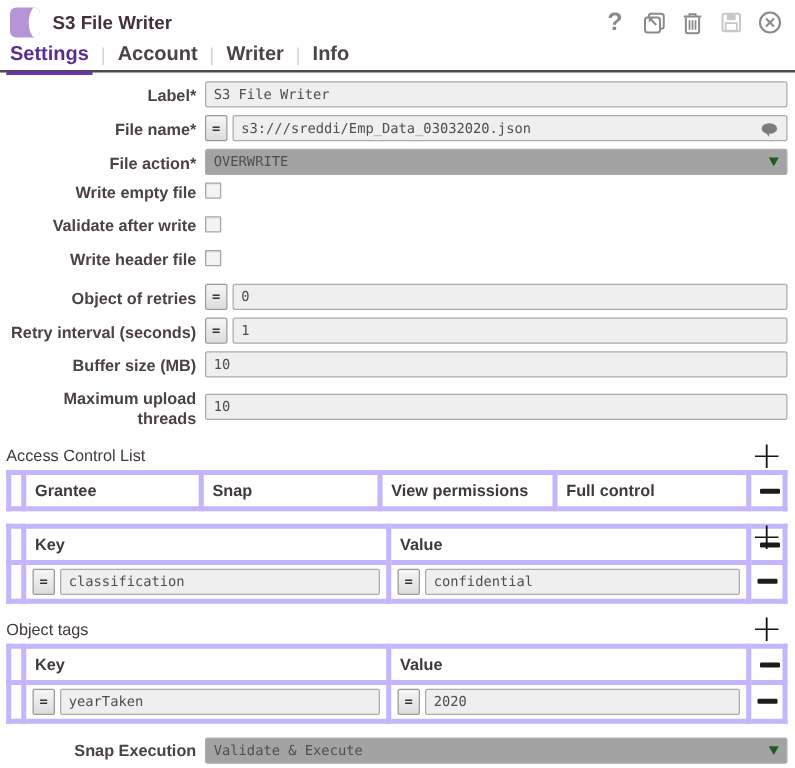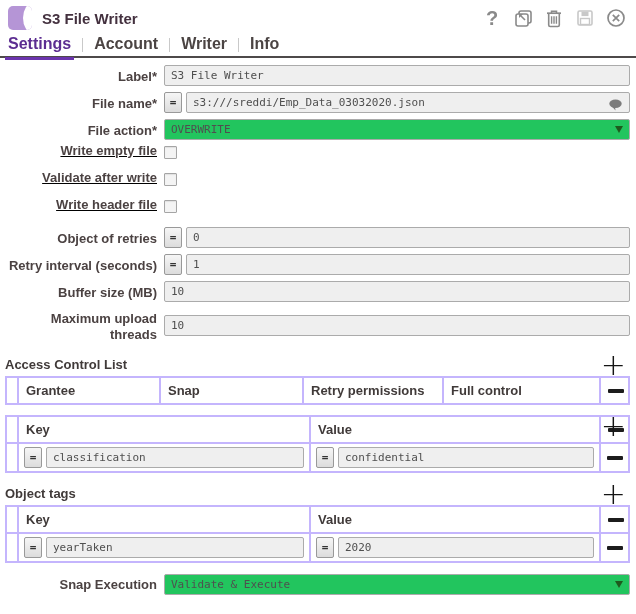--- a/index.html
+++ b/index.html
@@ -32,38 +32,38 @@
   .control-area { flex:1 1 auto; display:flex; align-items:center; min-width:0; }
   .eq-btn { width:16px; height:19px; flex:0 0 auto; border:1px solid #999; border-radius:2px;
     background:linear-gradient(#f6f6f6,#dcdcdc); color:#333;
     font:bold 11px "DejaVu Sans Mono", monospace; display:flex; align-items:center; justify-content:center;
     margin-right:4px; cursor:pointer; }
   .text-input { flex:1 1 auto; min-width:0; height:19px; background:#efefef; border:1px solid #ababab; border-radius:2px;
     font:11px "DejaVu Sans Mono", monospace; color:#4f4f4f; padding:0 6px; outline:none; }
   .input-wrap { position:relative; flex:1 1 auto; display:flex; min-width:0; }
   .bubble-icon { position:absolute; right:7px; top:5px; cursor:pointer; }
 
-  .check-row { display:flex; align-items:flex-end; margin-bottom:14px; height:13px;text-decoration:underline; }
+  .check-row { display:flex; align-items:flex-start; margin-bottom:14px; height:13px; }
   .checkbox { width:11px; height:11px; border:1px solid #a5a5a5; background:#f4f4f4; border-radius:1px;
     box-shadow:inset 0 1px 1px rgba(0,0,0,0.08); cursor:pointer; }
 
-  .select { position:relative; flex:1 1 auto; height:19px; background:#22c55e; border:1px solid #ababab; border-radius:2px;
+  .select { position:relative; flex:1 1 auto; height:19px; background:#a3a3a3; border:1px solid #ababab; border-radius:2px;
     display:flex; align-items:center; padding:0 22px 0 6px; cursor:pointer;
     font:11px "DejaVu Sans Mono", monospace; color:#4f4f4f; }
   .select-arrow { position:absolute; right:6px; top:6px; width:0; height:0;
     border-left:4px solid transparent; border-right:4px solid transparent; border-top:7px solid #1e5b1e; }
 
   
   .section { margin-top:10px; position:relative; }
   .section-head { display:flex; align-items:flex-end; height:18px; }
-  .section-title { font-size:13px; font-weight:bold; color:#403a39; }
+  .section-title { font-size:13px; font-weight:normal; color:#403a39; }
   .plus-btn { position:absolute; right:4px; top:-1px; font-family:"DejaVu Sans", sans-serif; font-size:30px; font-weight:200;
     color:#141414; line-height:24px; cursor:pointer; }
   .grid { width:100%; border-collapse:collapse; table-layout:fixed; margin-top:4px; }
-  .grid th, .grid td { border:2px solid #c4b5fd; overflow:hidden; }
+  .grid th, .grid td { border:4px solid #c4b5fd; overflow:hidden; }
   .grid th { text-align:left; font-size:13px; font-weight:bold; color:#403a39; padding:4px 7px; height:17px; }
   .grid td.cell { padding:3px 5px; height:21px; }
   .cell-flex { display:flex; align-items:center; }
   .minus-cell { text-align:center; vertical-align:middle; }
   .minus-btn { display:inline-block; width:16px; height:4px; background:#1c1c1c; border-radius:1px; cursor:pointer; vertical-align:middle; }
 
   .snap-exec-row { margin-top:11px; }
 </style>
 </head>
 <body>
@@ -209,21 +209,21 @@
           <col style="width:143px">
           <col style="width:140px">
           <col>
           <col style="width:29px">
       </colgroup>
       <tbody>
           <tr>
         <th></th>
         <th>Grantee</th>
         <th>Snap</th>
-        <th>Retry permissions</th>
+        <th>View permissions</th>
         <th>Full control</th>
         <th class="minus-cell"><span class="minus-btn"></span></th>
       </tr>
     </tbody>
       </table>
   </div>
 
   <div class="section">
     <span class="plus-btn">+</span>
     <table class="grid">

